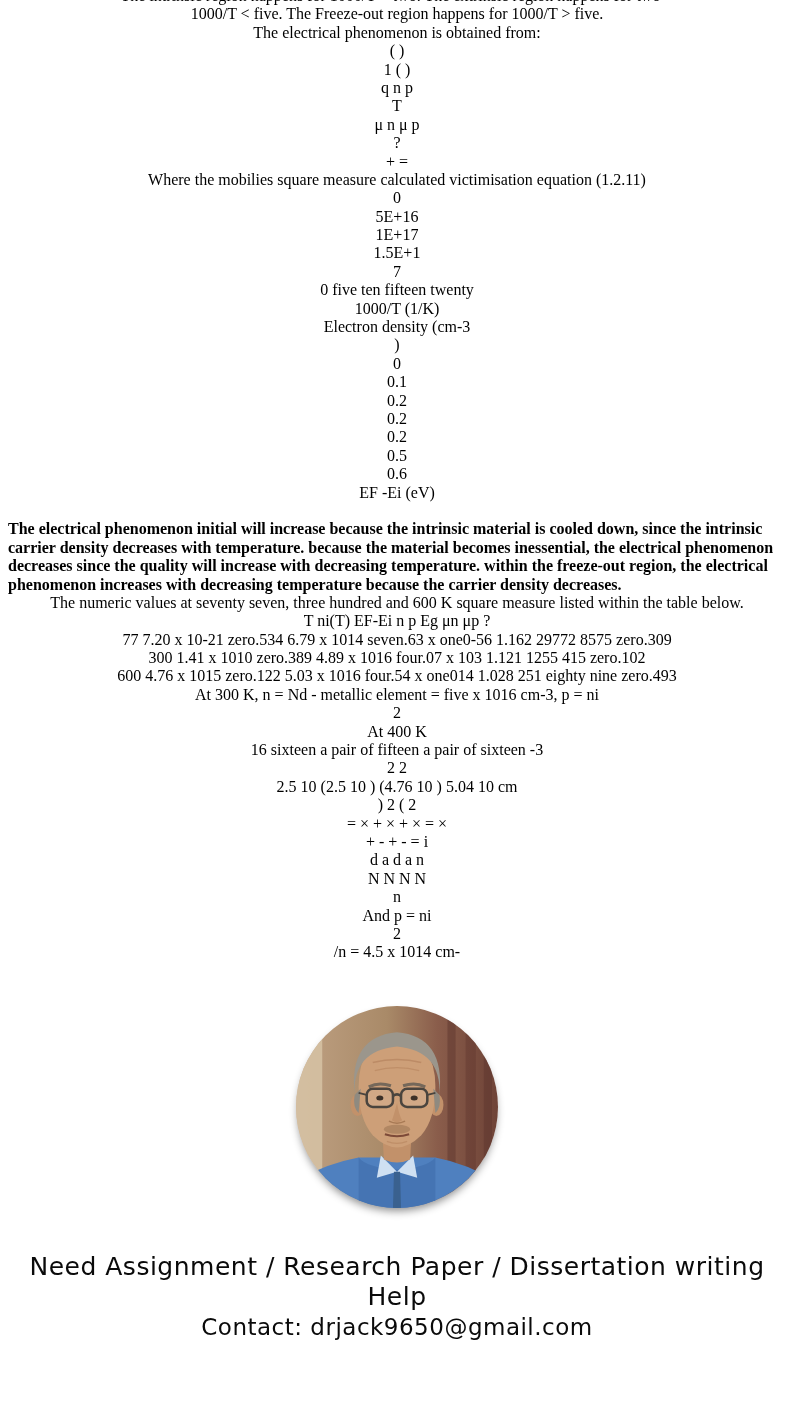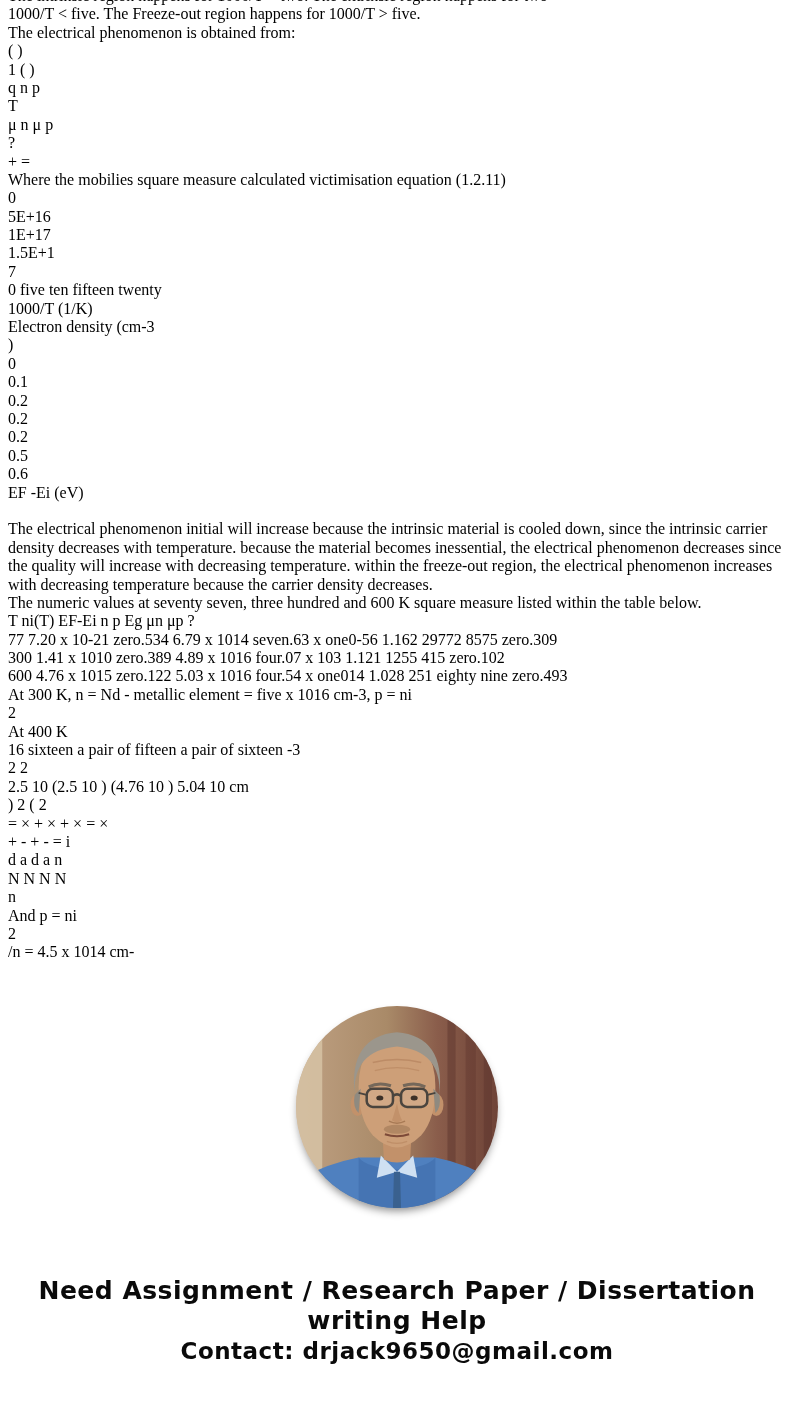--- a/index.html
+++ b/index.html
@@ -18,43 +18,45 @@
     font-family: "Liberation Serif", "DejaVu Serif", serif;
     font-size: 16px;
     line-height: 1.15;
     color: #000000;
     padding: 0 8px;
     margin-top: -13px; 
   }
   .line {
     min-height: 1.15em;
     white-space: pre-wrap;
+    text-align: center;
   }
   .para {
     margin: 0;
+    font-weight: bold;
   }
   .avatar-wrap {
     display: flex;
     justify-content: center;
     margin-top: 44px;
   }
   .avatar {
     width: 202px;
     height: 202px;
     border-radius: 50%;
     overflow: hidden;
     box-shadow: 0 5px 9px -2px rgba(0,0,0,0.45);
     flex: 0 0 auto;
   }
   .avatar svg { display: block; }
   .footer {
-    margin-top: 68px;
+    margin-top: 44px;
     text-align: center;
     font-family: "DejaVu Sans", "Liberation Sans", sans-serif;
-    font-weight: bold;
+    font-weight: normal;
     color: #0a0a0a;
   }
   .footer-heading {
     font-size: 25px;
     line-height: 30px;
     letter-spacing: 0.5px;
     max-width: 780px;
     margin: 0 auto;
   }
   .footer-contact {

